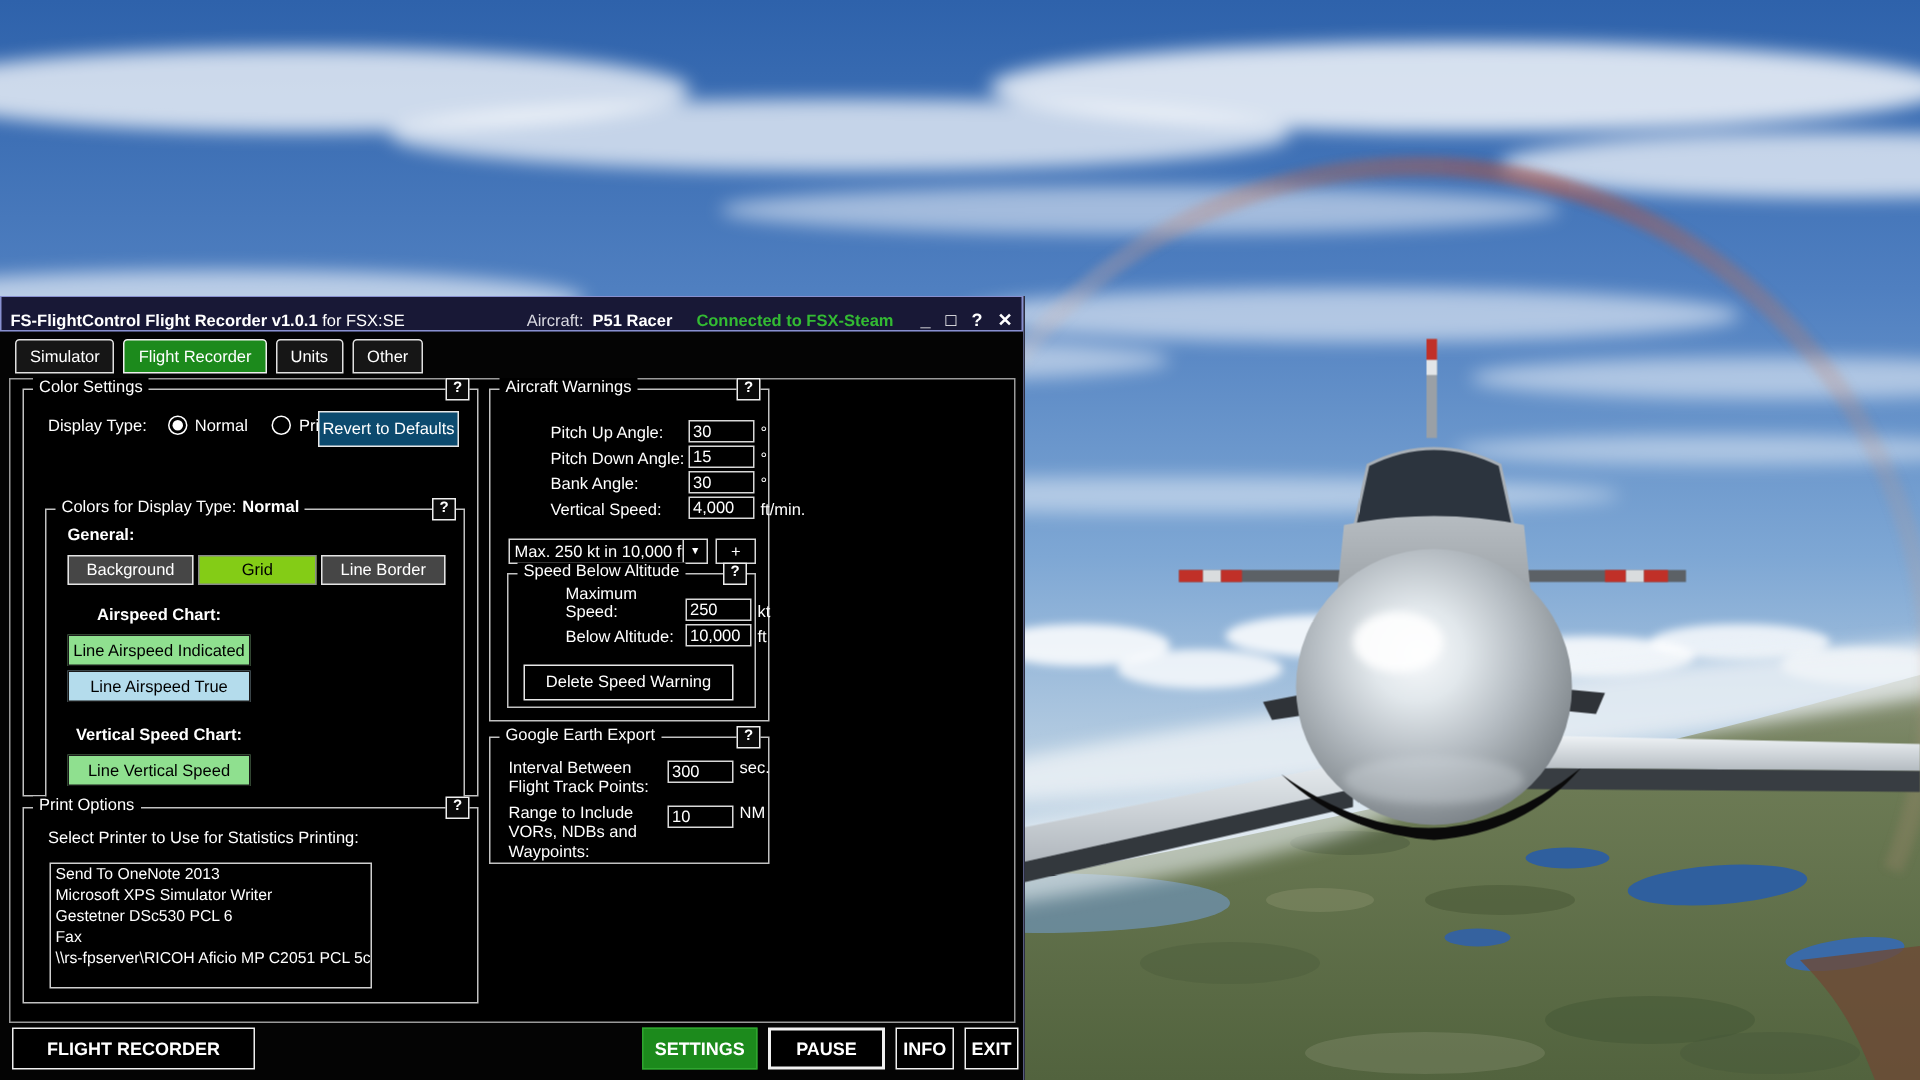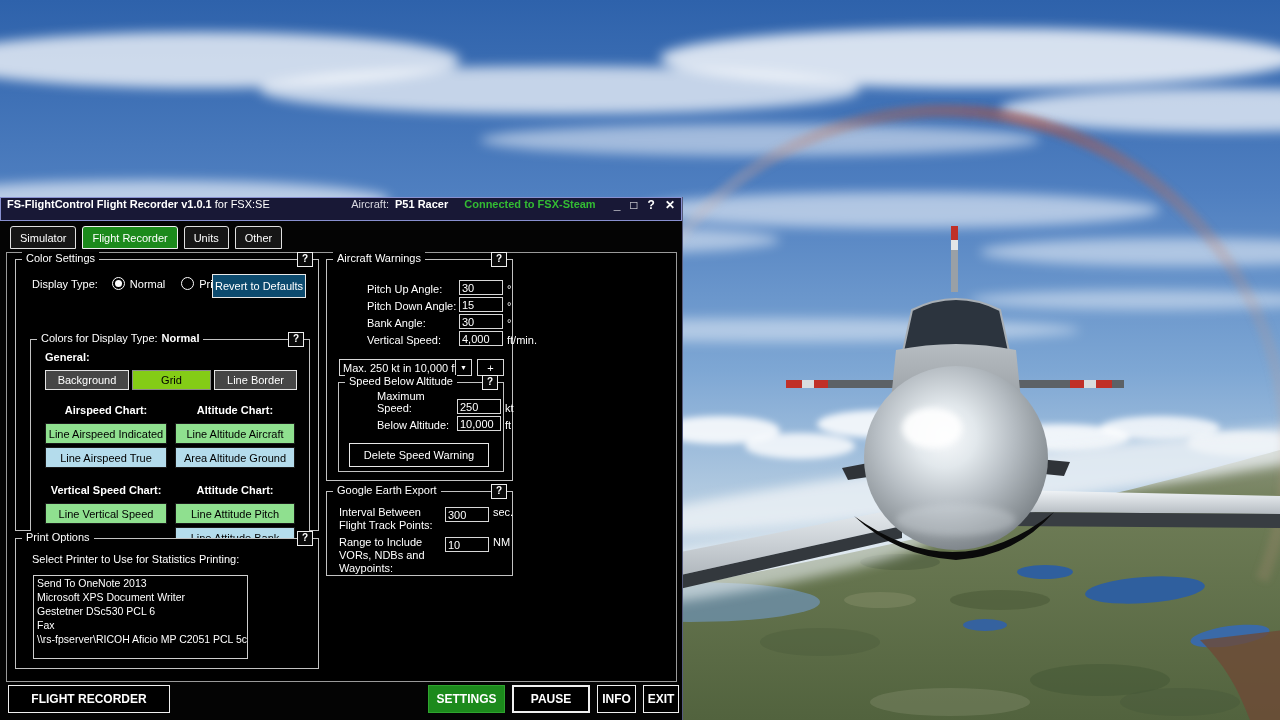--- a/index.html
+++ b/index.html
@@ -9,21 +9,21 @@
   }
   
   .scene{position:absolute;inset:0;}
   
   .app-window{
     position:absolute;left:0;top:197px;width:683px;height:523px;
     background:#040404;border-right:1px solid #565b7e;box-sizing:border-box;
   }
   .titlebar{
     height:22px;background:#181836;border:1px solid #8890d0;
-    display:flex;align-items:flex-start;padding:0 6px;color:#fff;font-size:11px;
+    display:flex;align-items:flex-end;padding:0 6px;color:#fff;font-size:11px;
   }
   .titlebar .t-bold{font-weight:bold;white-space:nowrap;}
   .titlebar .t-suffix{margin-left:3px;white-space:nowrap;}
   .titlebar .t-mid{flex:1;display:flex;justify-content:flex-end;align-items:center;gap:6px;margin-right:18px;}
   .t-aircraft-label{color:#d8d8e0;}
   .t-aircraft-name{font-weight:bold;}
   .t-conn{font-weight:bold;margin-left:10px;}
   .win-controls{display:flex;align-items:center;gap:10px;font-weight:bold;font-size:12px;}
   .win-controls span{cursor:default;line-height:14px;}
   
@@ -300,28 +300,20 @@
           <div class="gbtn" style="width:83px;">Line Border</div>
         </div>
 
         <div class="chart-col left">
           <div class="chart-hd">Airspeed Chart:</div>
           <div class="cbtn green">Line Airspeed Indicated</div>
           <div class="cbtn blue">Line Airspeed True</div>
           <div class="chart-hd second">Vertical Speed Chart:</div>
           <div class="cbtn green">Line Vertical Speed</div>
         </div>
-        <div class="chart-col right">
-          <div class="chart-hd">Altitude Chart:</div>
-          <div class="cbtn green">Line Altitude Aircraft</div>
-          <div class="cbtn blue">Area Altitude Ground</div>
-          <div class="chart-hd second">Attitude Chart:</div>
-          <div class="cbtn green">Line Attitude Pitch</div>
-          <div class="cbtn blue">Line Attitude Bank</div>
-        </div>
       </div>
     </div>
 
     <div class="groupbox" style="left:319px;top:6px;width:187px;height:222px;">
       <span class="gb-title">Aircraft Warnings</span>
       <span class="help-btn">?</span>
 
       <div class="aw-body">
         <div class="aw-row">
           <span class="aw-label">Pitch Up Angle:</span>
@@ -388,21 +380,21 @@
         </div>
       </div>
     </div>
 
     <div class="groupbox" style="left:8px;top:285px;width:304px;height:131px;">
       <span class="gb-title">Print Options</span>
       <span class="help-btn">?</span>
       <div class="po-label">Select Printer to Use for Statistics Printing:</div>
       <div class="printer-list">
         <div class="printer-item">Send To OneNote 2013</div>
-        <div class="printer-item">Microsoft XPS Document Writer</div>
+        <div class="printer-item">Microsoft XPS Simulator Writer</div>
         <div class="printer-item">Gestetner DSc530 PCL 6</div>
         <div class="printer-item">Fax</div>
         <div class="printer-item">\\rs-fpserver\RICOH Aficio MP C2051 PCL 5c</div>
       </div>
     </div>
 
   </div>
 
   <div class="footer-btn fb-recorder">FLIGHT RECORDER</div>
   <div class="footer-btn fb-settings">SETTINGS</div>

